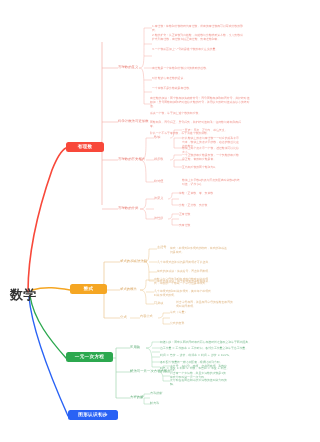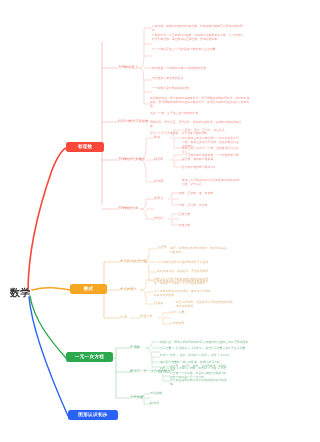--- a/index.html
+++ b/index.html
@@ -3,21 +3,21 @@
 <meta charset="utf-8">
 <style>
   html,body{margin:0;padding:0;background:#ffffff;}
   body{width:300px;height:442px;overflow:hidden;font-family:"DejaVu Sans","Liberation Sans",sans-serif;}
   #stage{position:relative;width:300px;height:442px;background:#fff;}
   svg.links{position:absolute;left:0;top:0;width:300px;height:442px;pointer-events:none;}
 
   .node{position:absolute;white-space:nowrap;}
 
   
-  .root{font-size:10px;color:#333;font-weight:600;letter-spacing:.3px;}
+  .root{font-size:13px;color:#333;font-weight:600;letter-spacing:.3px;}
 
   
   .chip{border-radius:2.5px;color:#fff;font-size:4.6px;font-weight:600;
         padding:2.5px 5px;text-align:center;letter-spacing:.3px;line-height:1;}
   .chip.red{background:#F8483A;}
   .chip.orange{background:#F5A623;}
   .chip.green{background:#2CA84F;}
   .chip.blue{background:#2962F5;}
 
   

